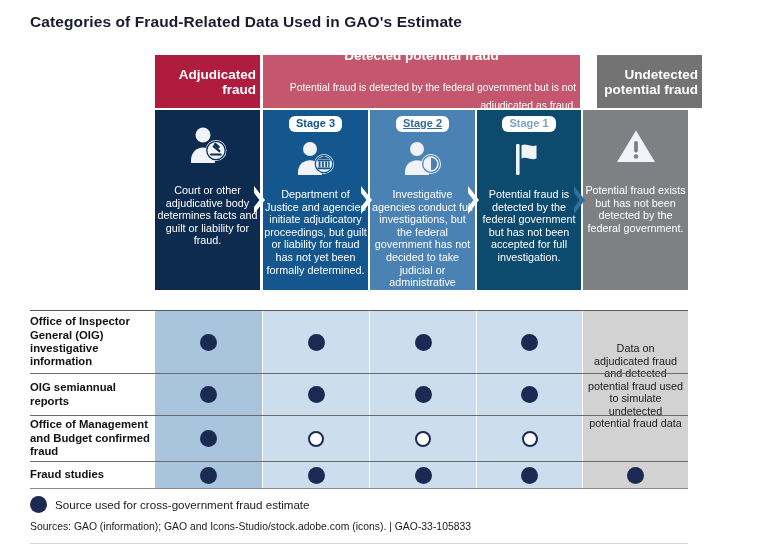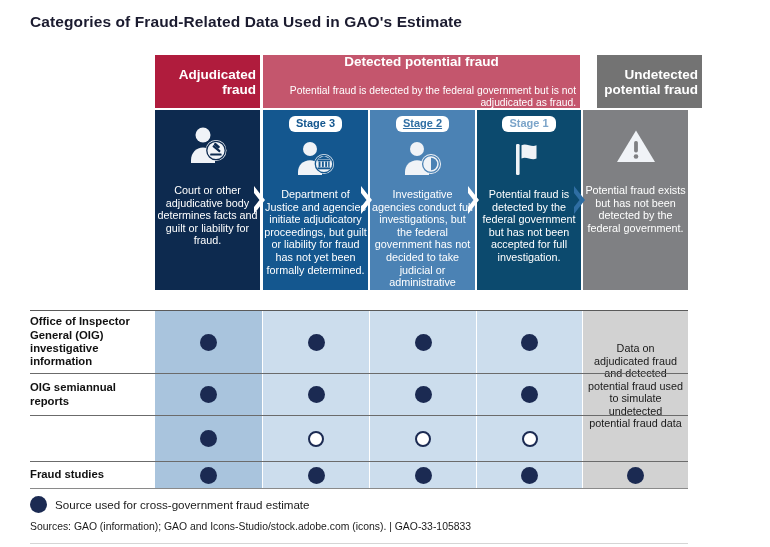--- a/index.html
+++ b/index.html
@@ -19,21 +19,21 @@
     letter-spacing:.1px;
   }
 
   .band{position:absolute;top:55px;height:53px;box-sizing:border-box;
         display:flex;flex-direction:column;align-items:center;justify-content:center;
         color:#fff;text-align:right;padding:3px 4px;}
   .band-adj{left:155px;width:105px;background:#b01c3d;}
   .band-det{left:263px;width:317px;background:#c4566d;}
   .band-und{left:597px;width:105px;background:#737373;}
   .band-t1{font-size:13.5px;font-weight:bold;line-height:15px;}
-  .band-t2{font-size:10.3px;font-weight:normal;line-height:12px;margin-top:16px;}
+  .band-t2{font-size:10.3px;font-weight:normal;line-height:18px;margin-top:16px;}
 
   
   .col{position:absolute;top:110px;height:180px;box-sizing:border-box;
        color:#fff;text-align:center;}
   .c1{left:155px;width:105px;background:#0d2a4f;}
   .c2{left:263px;width:105px;background:#14578f;}
   .c3{left:370px;width:105px;background:#4b82b4;}
   .c4{left:477px;width:104px;background:#0c4a6e;}
   .c5{left:583px;width:105px;background:#7f8083;}
 
@@ -240,20 +240,21 @@
       <span class="dot"></span>
     </div>
   <div class="cell shadeB" style="left:370px;top:374px;width:106px;height:41px;">
       <span class="dot"></span>
     </div>
   <div class="cell shadeB" style="left:477px;top:374px;width:105px;height:41px;">
       <span class="dot"></span>
     </div>
 
   <div class="rule rule-thin" style="top:415px;"></div>
+  <div class="rowlabel" style="top:416px;height:45px;">Office of Management and Budget confirmed fraud</div>
   <div class="cell shadeA" style="left:155px;top:416px;width:107px;height:45px;">
       <span class="dot"></span>
     </div>
   <div class="cell shadeB" style="left:263px;top:416px;width:106px;height:45px;">
       <span class="dot-open"></span>
     </div>
   <div class="cell shadeB" style="left:370px;top:416px;width:106px;height:45px;">
       <span class="dot-open"></span>
     </div>
   <div class="cell shadeB" style="left:477px;top:416px;width:105px;height:45px;">

